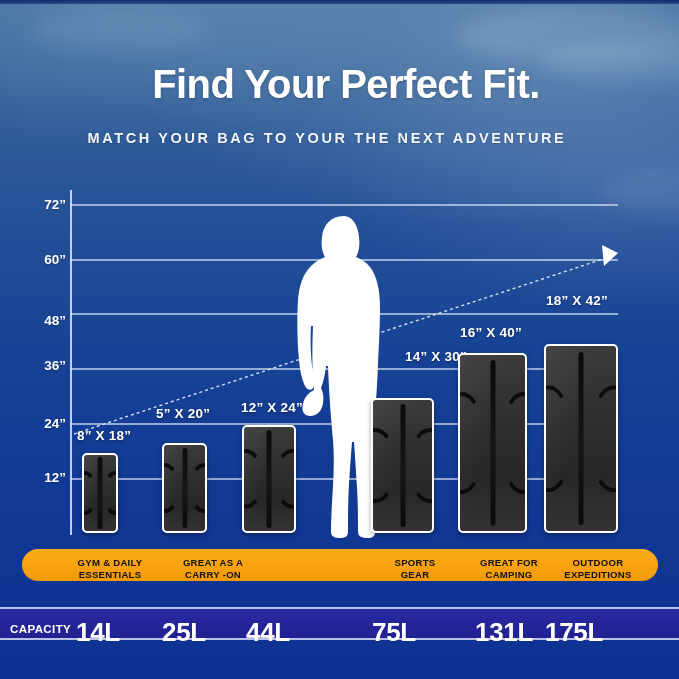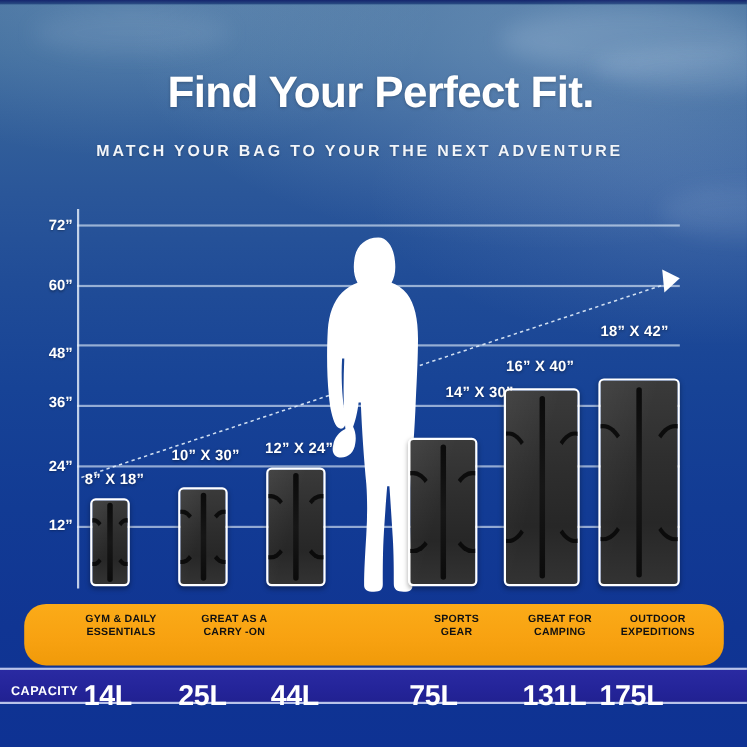--- a/index.html
+++ b/index.html
@@ -135,21 +135,21 @@
     font-size:13.5px;
     font-weight:bold;
     white-space:nowrap;
     letter-spacing:0.2px;
     text-shadow:0 1px 3px rgba(0,0,0,0.45);
   }
 
   
   .cat-band {
     position:absolute;
-    left:22px; top:549px; width:636px; height:56px;
+    left:22px; top:549px; width:636px; height:32px;
     background:linear-gradient(180deg,#fbab18 0%,#f8a211 55%,#f09a09 100%);
     border-radius:20px;
   }
   .cat-item {
     position:absolute;
     top:8px;
     text-align:center;
     color:#111111;
     font-size:9.6px;
     font-weight:bold;
@@ -277,21 +277,21 @@
       <div class="stripe"></div>
     </div>
     <div class="dimlabel" style="left:77px; top:428px;">8” X 18”</div>
 
     <div class="bag" style="left:162px; top:443px; width:45px; height:90px;">
       <div class="gloss"></div>
       <div class="arc-l"></div>
       <div class="arc-r"></div>
       <div class="stripe"></div>
     </div>
-    <div class="dimlabel" style="left:156px; top:406px;">10” X 30”</div>
+    <div class="dimlabel" style="left:156px; top:406px;">5” X 20”</div>
 
     <div class="bag" style="left:242px; top:425px; width:54px; height:108px;">
       <div class="gloss"></div>
       <div class="arc-l"></div>
       <div class="arc-r"></div>
       <div class="stripe"></div>
     </div>
     <div class="dimlabel" style="left:241px; top:400px;">12” X 24”</div>
 
     <div class="bag" style="left:371px; top:398px; width:63px; height:135px;">

